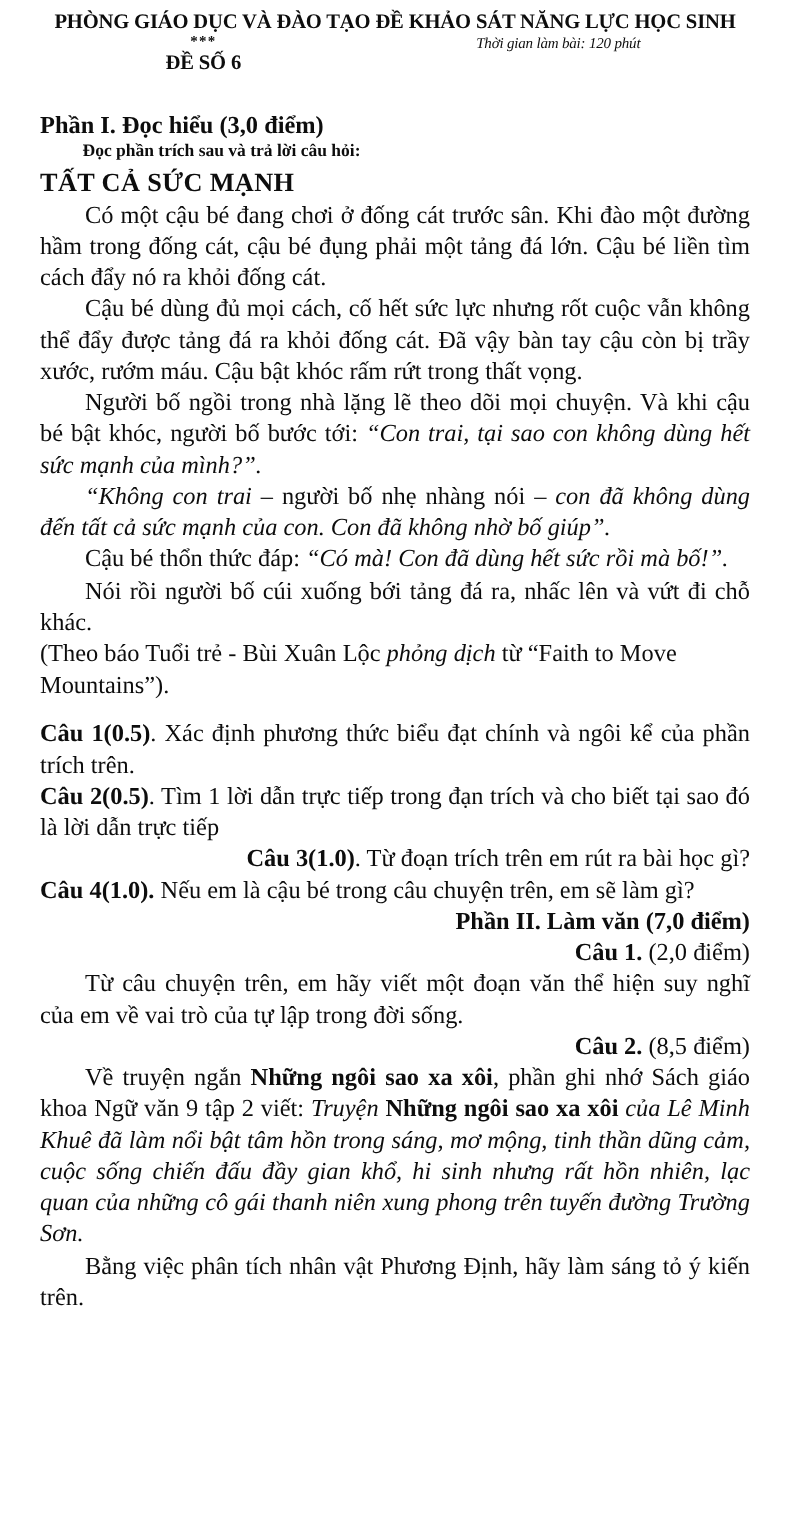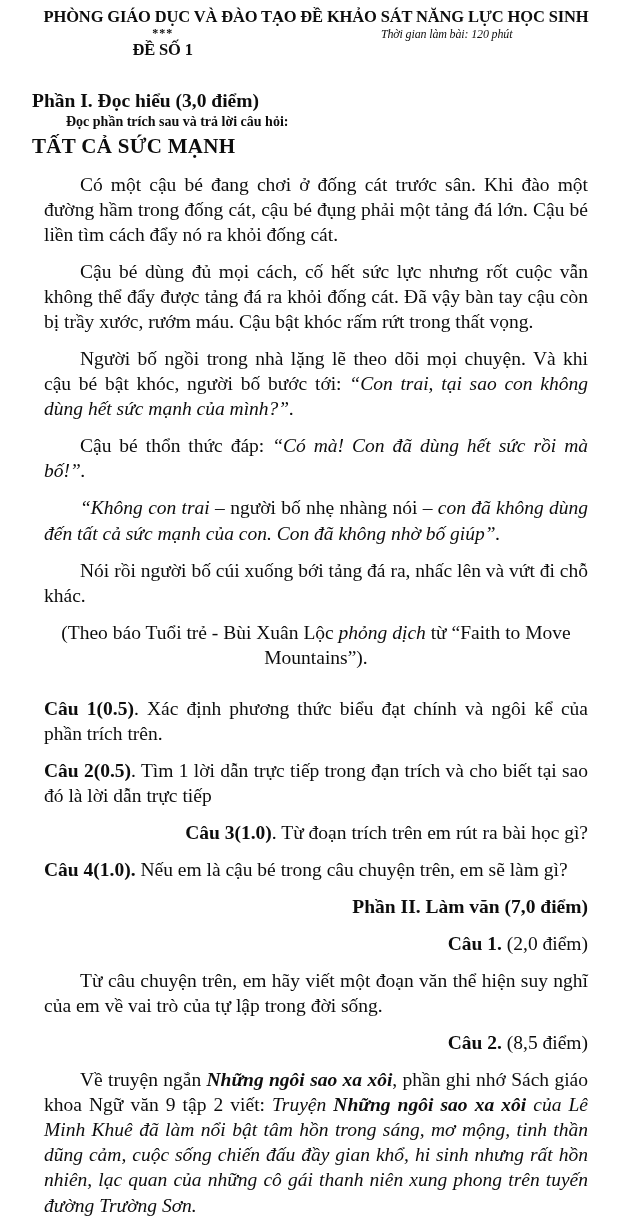--- a/index.html
+++ b/index.html
@@ -93,70 +93,70 @@
     line-height: 1.3;
     margin-top: 2px;
     letter-spacing: 0.3px;
   }
 
   p.para {
     font-size: 19.5px;
     line-height: 1.285;
     text-align: justify;
     text-justify: inter-word;
-    margin: 12px;
+    margin: 0;
     text-indent: 36px;
   }
   p.para.noindent { text-indent: 0; }
   p.para.nojustify { text-align: right; }
 
   i { font-style: italic; }
   b { font-weight: bold; }
-  .bi { font-weight: bold; font-style: italic; }
+  .bi { font-weight: bold; }
 
   .gap-questions { height: 14px; }
 
   .ref {
     font-size: 19.5px;
     line-height: 1.285;
-    text-align: center;
+    text-align: left;
     margin: 0;
     text-indent: 0;
   }
 </style>
 </head>
 <body>
 
 <div class="page">
 
   <div class="hdr">
     <div>PHÒNG GIÁO DỤC VÀ ĐÀO TẠO ĐỀ KHẢO SÁT NĂNG LỰC HỌC SINH</div>
     <div class="hdr-row2">
       <div class="hdr-left">
         <span class="stars">***</span>
-        <span class="deso">ĐỀ SỐ 1</span>
+        <span class="deso">ĐỀ SỐ 6</span>
       </div>
       <div class="hdr-right">
         <span class="thoigian">Thời gian làm bài: 120 phút</span>
       </div>
     </div>
   </div>
 
   <div class="h-part">Phần I. Đọc hiểu (3,0 điểm)</div>
   <div class="h-sub">Đọc phần trích sau và trả lời câu hỏi:</div>
   <div class="h-title">TẤT CẢ SỨC MẠNH</div>
 
   <p class="para">Có một cậu bé đang chơi ở đống cát trước sân. Khi đào một đường hầm trong đống cát, cậu bé đụng phải một tảng đá lớn. Cậu bé liền tìm cách đẩy nó ra khỏi đống cát.</p>
   <p class="para">Cậu bé dùng đủ mọi cách, cố hết sức lực nhưng rốt cuộc vẫn không thể đẩy được tảng đá ra khỏi đống cát. Đã vậy bàn tay cậu còn bị trầy xước, rướm máu. Cậu bật khóc rấm rứt trong thất vọng.</p>
 
   <p class="para"><span>Người bố ngồi trong nhà lặng lẽ theo dõi mọi chuyện. Và khi cậu bé bật khóc, người bố bước tới: </span><i>“Con trai, tại sao con không dùng hết sức mạnh của mình?”.</i></p>
 
+  <p class="para"><i>“Không con trai – </i><span>người bố nhẹ nhàng nói</span><i> – con đã không dùng đến tất cả sức mạnh của con. Con đã không nhờ bố giúp”.</i></p>
+
   <p class="para"><span>Cậu bé thổn thức đáp: </span><i>“Có mà! Con đã dùng hết sức rồi mà bố!”.</i></p>
-
-  <p class="para"><i>“Không con trai – </i><span>người bố nhẹ nhàng nói</span><i> – con đã không dùng đến tất cả sức mạnh của con. Con đã không nhờ bố giúp”.</i></p>
 
   <p class="para">Nói rồi người bố cúi xuống bới tảng đá ra, nhấc lên và vứt đi chỗ khác.</p>
 
   <p class="ref"><span>(Theo báo Tuổi trẻ - Bùi Xuân Lộc </span><i>phỏng dịch</i><span> từ “Faith to Move Mountains”).</span></p>
 
   <div class="gap-questions"></div>
 
   <p class="para noindent"><b>Câu 1(0.5)</b><span>. Xác định phương thức biểu đạt chính và ngôi kể của phần trích trên.</span></p>
 
   <p class="para noindent"><b>Câu 2(0.5)</b><span>. Tìm 1 lời dẫn trực tiếp trong đạn trích và cho biết tại sao đó là lời dẫn trực tiếp</span></p>

